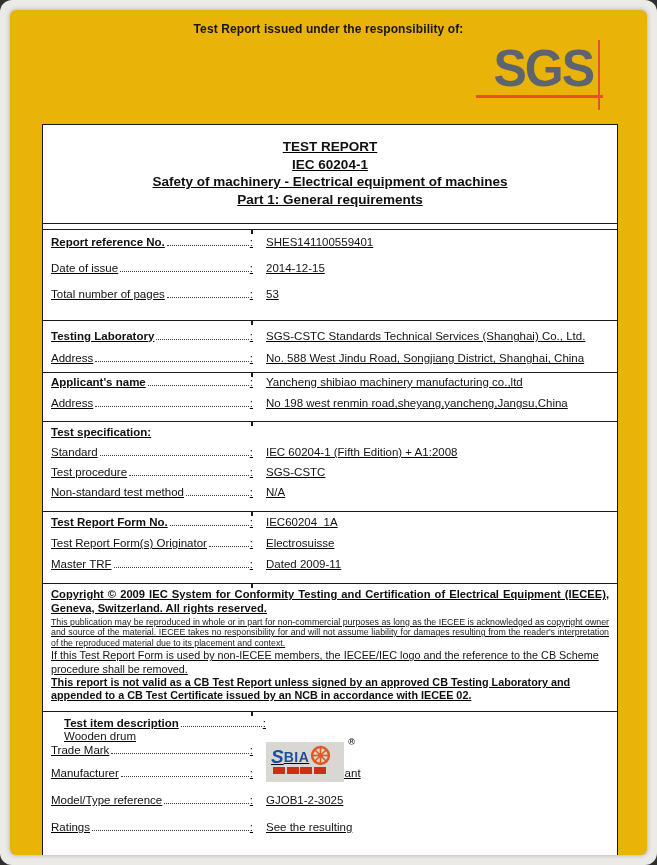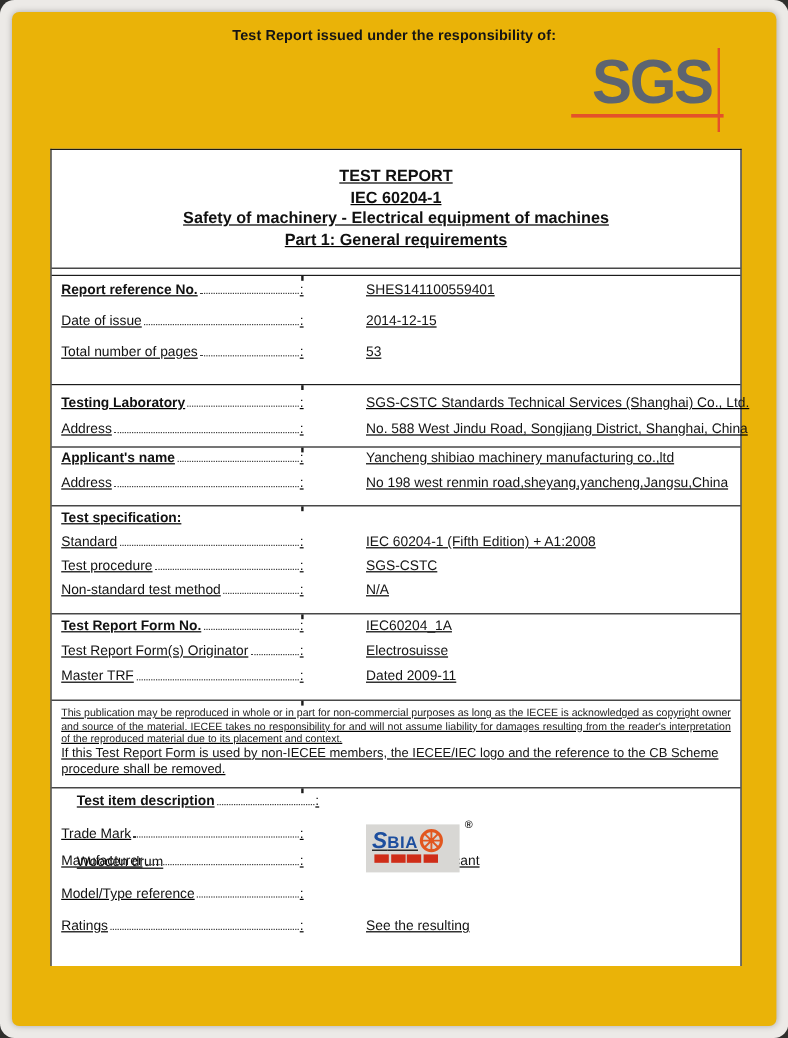--- a/index.html
+++ b/index.html
@@ -17,21 +17,21 @@
 
   
   .report-box{position:absolute;left:32px;top:114px;width:576px;border:1.6px solid #1b1b1b;border-bottom:none;
               box-sizing:border-box;background:#fff;text-decoration:underline;}
   .title-sec{border-bottom:1.6px solid #1b1b1b;text-align:center;padding:13px 8px 15px;}
   .title-line{font-weight:bold;font-size:13.5px;line-height:17.5px;color:#101010;}
   .gapband{height:5px;}
   .sec{border-top:1.6px solid #1b1b1b;position:relative;}
   .sec::before{content:"";position:absolute;left:208px;top:0;width:1.5px;height:4px;background:#1b1b1b;}
 
-  .row{display:flex;align-items:baseline;padding:0 8px;box-sizing:border-box;gap:39px;}
+  .row{display:flex;align-items:baseline;padding:0 8px;box-sizing:border-box;}
   .lblwrap{display:flex;align-items:baseline;width:202px;flex:none;}
   .lbl{font-size:11.5px;color:#111;white-space:nowrap;}
   .b{font-weight:bold;}
   .leader{flex:1;border-bottom:1.6px dotted #3c3c3c;margin:0 1px 3px 2px;min-width:6px;}
   .colon{font-size:11.5px;color:#111;}
   .val{font-size:11.5px;color:#141414;margin-left:13px;flex:1;white-space:nowrap;}
 
   #sec-report{padding:6px 0 6px;}   #sec-report .row{height:26px;}
   #sec-lab{padding:4px 0 3px;}      #sec-lab .row{height:22px;align-items:center;}
   #sec-applicant{padding:3px 0 3px;}#sec-applicant .row{height:21px;}
@@ -199,22 +199,24 @@
           <span class="lblwrap">
               <span class="lbl">Master TRF</span>
               <span class="leader"></span>
               <span class="colon">:</span>
             </span>
           <span class="val">Dated 2009-11</span>
         </div>
       </div>
 
       <div class="sec" id="sec-copyright">
+        <p class="cp1">Copyright © 2009 IEC System for Conformity Testing and Certification of Electrical Equipment (IECEE), Geneva, Switzerland. All rights reserved.</p>
         <p class="cp2">This publication may be reproduced in whole or in part for non-commercial purposes as long as the IECEE is acknowledged as copyright owner and source of the material. IECEE takes no responsibility for and will not assume liability for damages resulting from the reader's interpretation of the reproduced material due to its placement and context.</p>
         <p class="cp3">If this Test Report Form is used by non-IECEE members, the IECEE/IEC logo and the reference to the CB Scheme procedure shall be removed.</p>
+        <p class="cp4">This report is not valid as a CB Test Report unless signed by an approved CB Testing Laboratory and appended to a CB Test Certificate issued by an NCB in accordance with IECEE 02.</p>
       </div>
 
       <div class="sec" id="sec-item">
         <div class="row first">
           <span class="lblwrap">
               <span class="lbl b">Test item description</span>
               <span class="leader"></span>
               <span class="colon">:</span>
             </span>
           <span class="val">Wooden drum</span>
@@ -256,20 +258,21 @@
               <span class="colon">:</span>
             </span>
           <span class="val">Same as applicant</span>
         </div>
         <div class="row">
           <span class="lblwrap">
               <span class="lbl">Model/Type reference</span>
               <span class="leader"></span>
               <span class="colon">:</span>
             </span>
+          <span class="val">GJOB1-2-3025</span>
         </div>
         <div class="row">
           <span class="lblwrap">
               <span class="lbl">Ratings</span>
               <span class="leader"></span>
               <span class="colon">:</span>
             </span>
           <span class="val">See the resulting</span>
         </div>
       </div>

